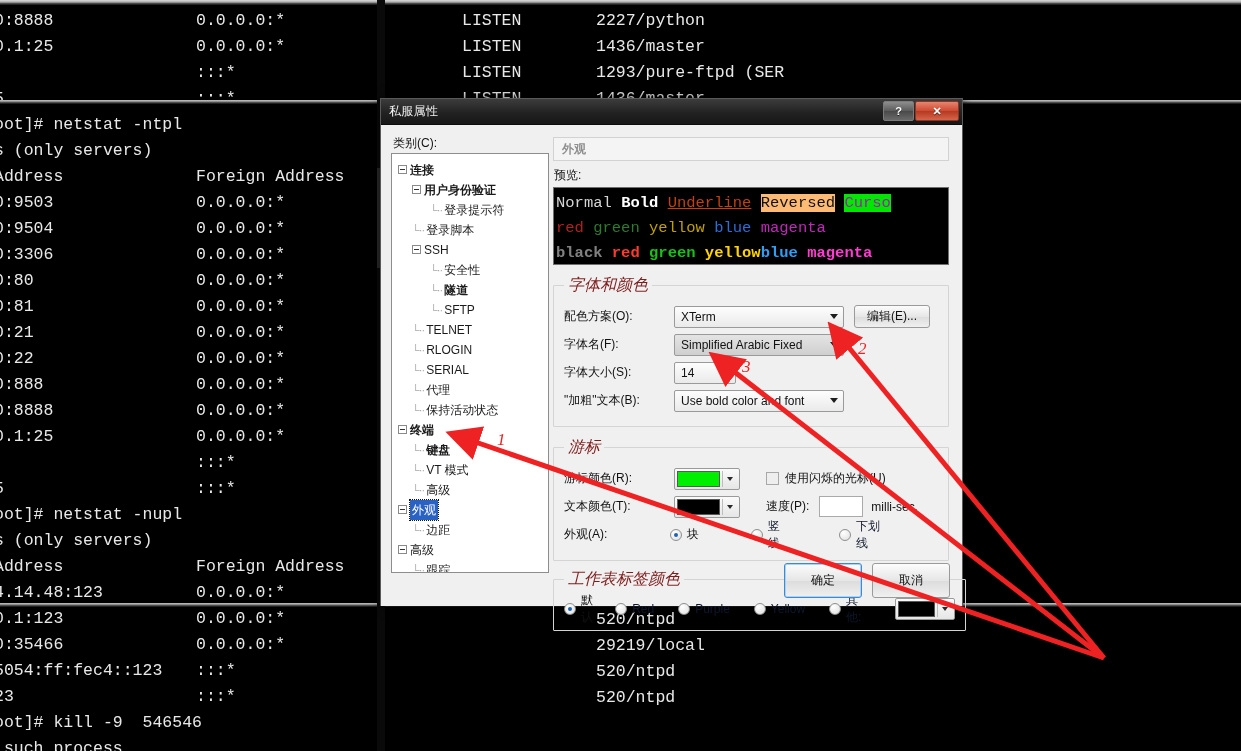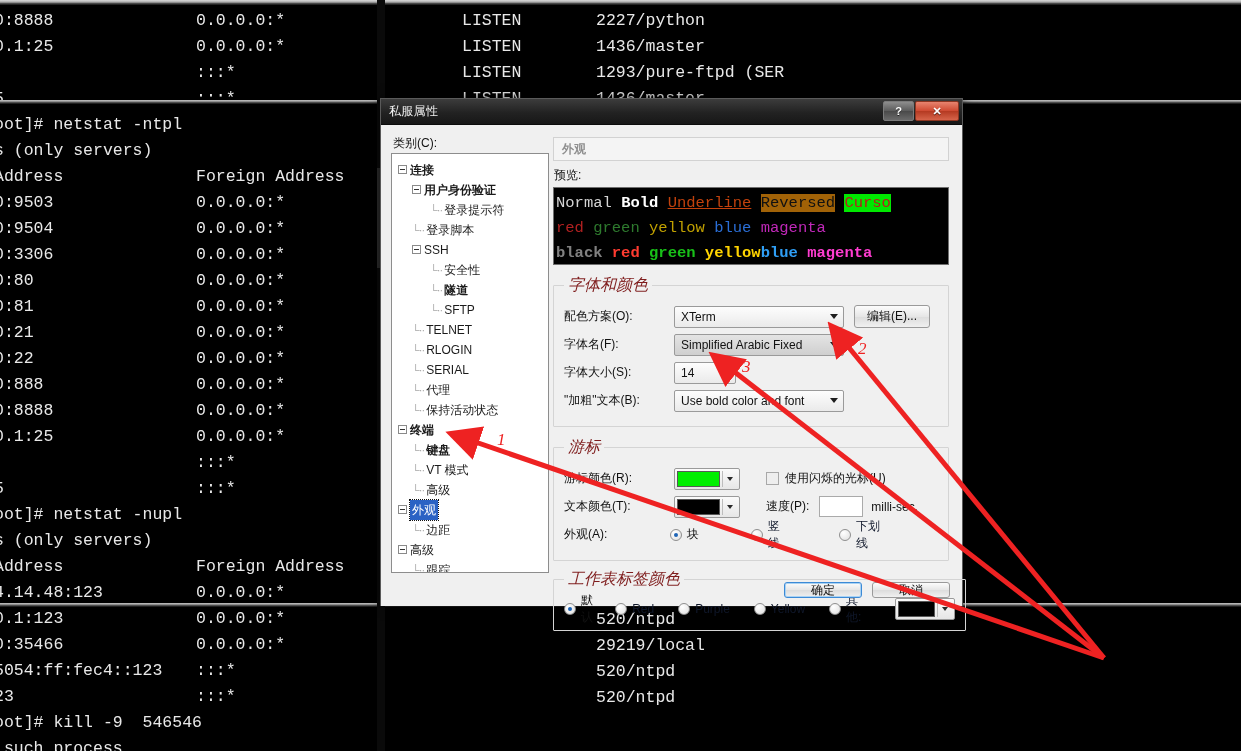--- a/index.html
+++ b/index.html
@@ -126,22 +126,22 @@
     background: #000; border: 1px solid #6f6f6f;
     height: 78px; padding: 3px 0 0 2px;
     font-family: "Liberation Mono", "DejaVu Sans Mono", monospace;
     font-size: 15.5px; line-height: 25px;
     overflow: hidden; white-space: nowrap;
   }
   .pv-row { white-space: nowrap; }
   .pv-normal { color: #d6d6d6; }
   .pv-bold { color: #fff; font-weight: bold; }
   .pv-ul { color: #c2410c; text-decoration: underline; }
-  .pv-rev { color: #111; background: #a16207; }
-  .pv-cur { color: #b91c1c; background: #00e800; text-align: right; }
+  .pv-rev { color: #111; background: #fdba74; }
+  .pv-cur { color: #a21caf; background: #00e800; text-align: right; }
 
   fieldset {
     border: 1px solid #d4d4d4; border-radius: 1px;
     margin-top: 10px; padding: 8px 10px 10px 10px;
     position: relative;
   }
   legend { font-size: 16px; color: #7f1d1d; padding: 0 4px; font-style: italic; }
 
   .frow { display: flex; align-items: center; height: 25px; margin-bottom: 3px; }
   .frow .fl { width: 110px; font-size: 12px; color: #111; }
@@ -220,21 +220,21 @@
   }
 
   .txtbox {
     width: 44px; height: 21px; border: 1px solid #aaa; background: #fff;
   }
 
   .footer {
     position: absolute; right: 12px; bottom: 8px;
     display: flex; gap: 10px;
   }
-  .footer .btn { min-width: 78px; height: 16px; margin-left: 0; }
+  .footer .btn { min-width: 78px; height: 35px; margin-left: 0; }
 
   
   .anno { position: absolute; pointer-events: none; }
   .anno-num {
     position: absolute; color: #e02020; font-size: 17px;
     font-family: "Liberation Serif", serif; font-style: italic;
   }
   svg.overlay { position: absolute; left: 0; top: 0; width: 1241px; height: 751px; pointer-events: none; }
 </style>
 </head>

